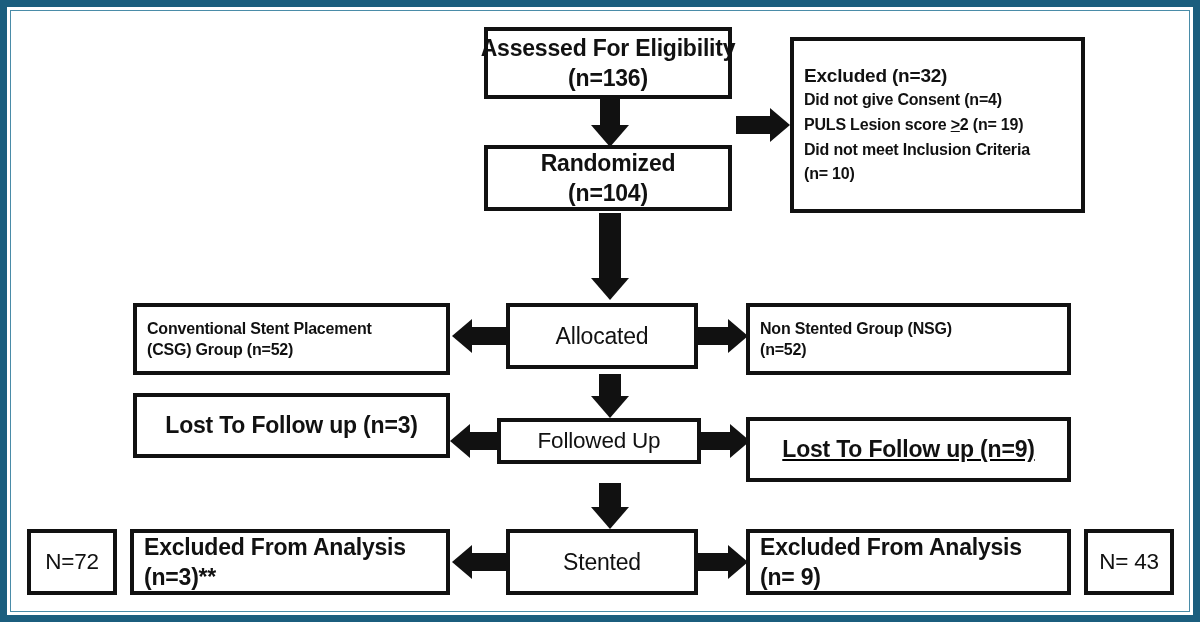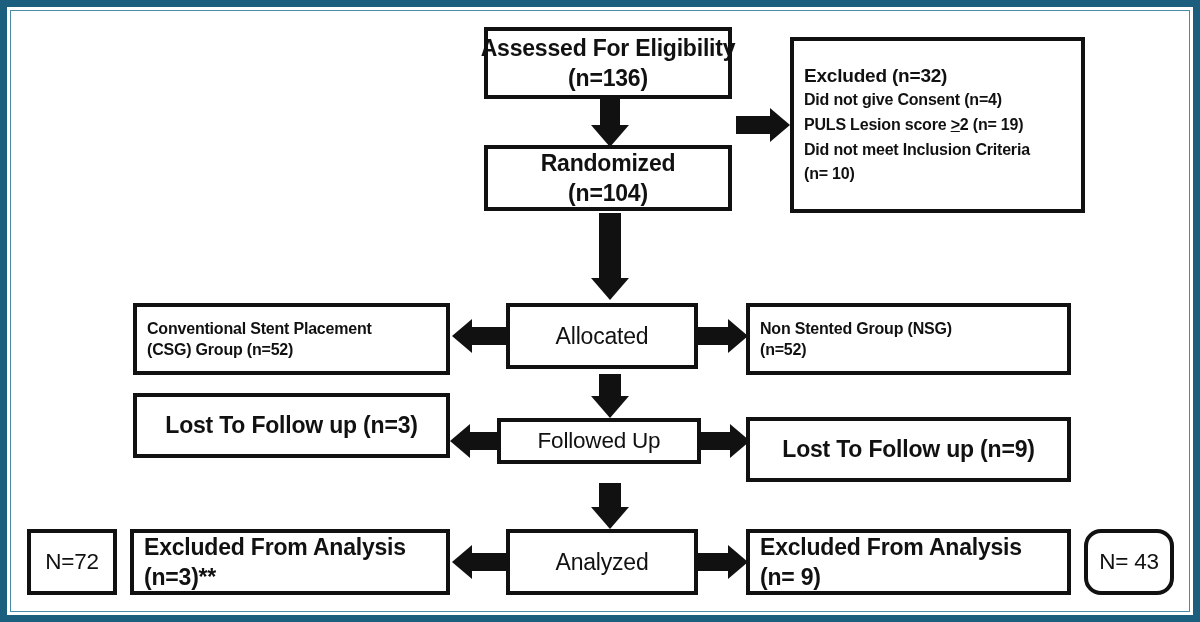--- a/index.html
+++ b/index.html
@@ -223,31 +223,31 @@
 
   <div class="arrow arrow-right" style="left:700px; top:421px; width:50px; height:40px;">
     <div class="shaft" style="width:32px; height:18px;"></div>
     <div class="head"></div>
   </div>
 
   <div class="box center-text" style="left:133px; top:393px; width:317px; height:65px;">
     <span class="txt s-17">Lost To Follow up (n=3)</span>
   </div>
 
-  <div class="box center-text" style="left:746px; top:417px; width:325px; height:65px;">
+  <div class="box center-text" style="left:746px; top:417px; width:325px; height:65px;text-decoration:underline;">
     <span class="txt s-17">Lost To Follow up (n=9)</span>
   </div>
 
   <div class="arrow arrow-down" style="left:580px; top:483px; width:60px; height:46px;">
     <div class="shaft" style="width:22px; height:26px;"></div>
     <div class="head"></div>
   </div>
 
   <div class="box center-text" style="left:506px; top:529px; width:192px; height:66px;">
-    <span class="txt s-23">Analyzed</span>
+    <span class="txt s-23">Stented</span>
   </div>
 
   <div class="arrow arrow-left" style="left:452px; top:542px; width:54px; height:40px;">
     <div class="shaft" style="width:36px; height:18px;"></div>
     <div class="head"></div>
   </div>
 
   <div class="arrow arrow-right" style="left:698px; top:542px; width:50px; height:40px;">
     <div class="shaft" style="width:32px; height:18px;"></div>
     <div class="head"></div>
@@ -260,17 +260,17 @@
   <div class="box left-text" style="left:130px; top:529px; width:320px; height:66px;">
     <span class="txt s-17">Excluded From Analysis</span>
     <span class="txt s-17">(n=3)**</span>
   </div>
 
   <div class="box left-text" style="left:746px; top:529px; width:325px; height:66px;">
     <span class="txt s-17">Excluded From Analysis</span>
     <span class="txt s-17">(n= 9)</span>
   </div>
 
-  <div class="box center-text" style="left:1084px; top:529px; width:90px; height:66px;border-radius:17px;">
+  <div class="box center-text" style="left:1084px; top:529px; width:90px; height:66px;">
     <span class="txt s-22">N= 43</span>
   </div>
 
 </div>
 
 </body></html>

